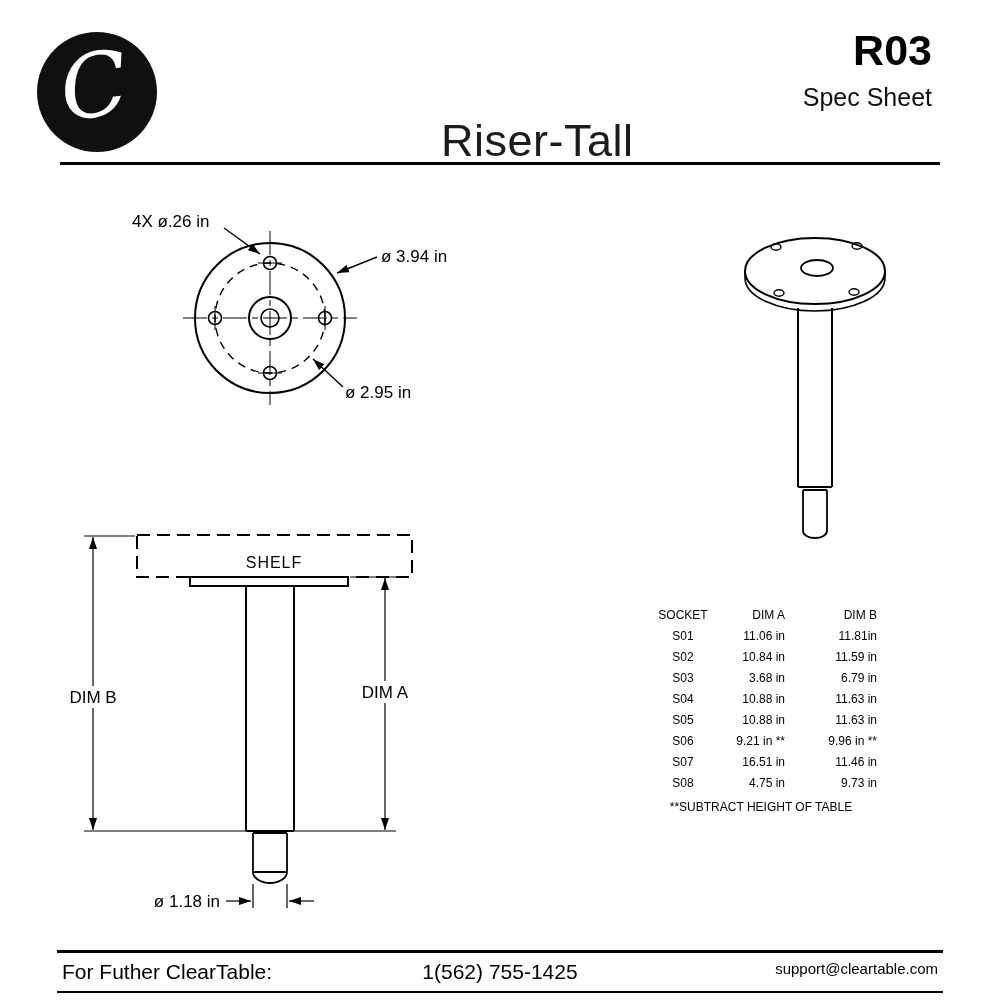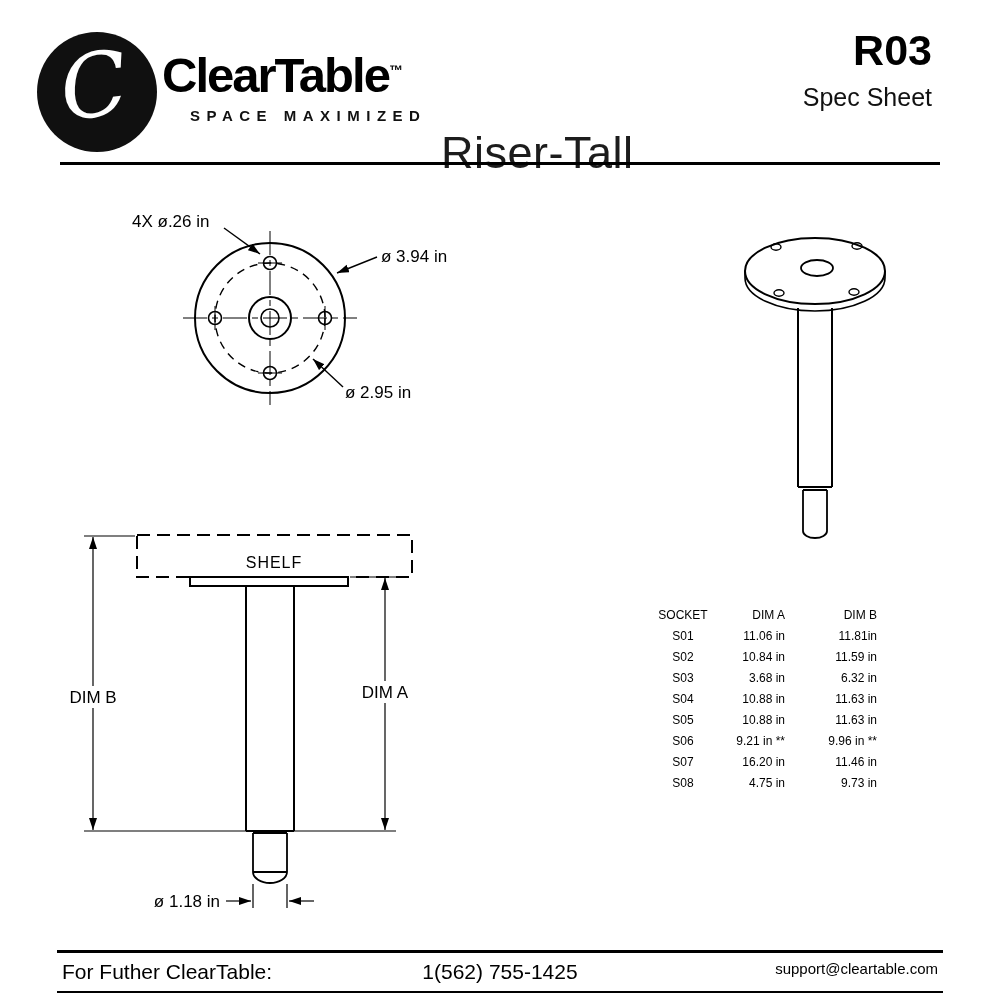--- a/index.html
+++ b/index.html
@@ -16,21 +16,21 @@
 
   
   .logo { position:absolute; left:37px; top:32px; width:120px; height:120px;
           border-radius:50%; background:#101010; display:flex; align-items:center; justify-content:center; }
   .logo-c { color:#fff; font-family:"DejaVu Serif", serif; font-style:italic;
             font-size:88px; line-height:1; transform:rotate(-8deg) translate(-2px,-6px); }
   .brand { position:absolute; left:162px; top:50px; }
   .brand-name { font-weight:bold; font-size:49px; letter-spacing:-2px; line-height:1.05; color:#000; }
   .brand-name sup { font-size:14px; letter-spacing:0; vertical-align:super; }
   .tagline { font-size:15px; font-weight:bold; letter-spacing:6.5px; margin:6px 0 0 28px; color:#111; }
-  .page-title { position:absolute; left:441px; top:127px; font-size:45px; color:#1c1c1c; letter-spacing:0.5px; }
+  .page-title { position:absolute; left:441px; top:115px; font-size:45px; color:#1c1c1c; letter-spacing:0.5px; }
   .doc-code { position:absolute; right:68px; top:26px; font-size:43px; font-weight:bold; text-align:right; }
   .doc-type { position:absolute; right:68px; top:83px; font-size:25px; text-align:left; color:#111; }
 
   .rule { position:absolute; background:#000; }
   .header-rule { left:60px; right:60px; top:162px; height:3px; }
   .footer-rule-top { left:57px; right:57px; top:950px; height:3px; }
   .footer-rule-bottom { left:57px; right:57px; top:991px; height:2px; }
 
   
   .footer-left { position:absolute; left:62px; top:960px; font-size:21px; }
@@ -57,24 +57,20 @@
   <svg width="0" height="0" style="position:absolute" aria-hidden="true">
     <defs>
       <marker id="arr" markerWidth="13" markerHeight="9" refX="12" refY="4" orient="auto-start-reverse" markerUnits="userSpaceOnUse">
         <path d="M0 0 L12 4 L0 8 Z" fill="#000"></path>
       </marker>
     </defs>
   </svg>
 
   <div class="logo">
     <span class="logo-c">C</span>
-  </div>
-  <div class="brand">
-    <div class="brand-name"><span>ClearTable</span><sup>™</sup></div>
-    <div class="tagline">SPACE MAXIMIZED</div>
   </div>
   <div class="page-title">Riser-Tall</div>
   <div class="doc-code">R03</div>
   <div class="doc-type">Spec Sheet</div>
   <div class="rule header-rule"></div>
 
   <svg class="abs" style="left:110px;top:195px" width="360" height="230" viewBox="110 195 360 230">
     <g fill="none" stroke="#000">
       <path d="M183 318 H357 M270 231 V405" stroke-width="1" stroke-dasharray="24 5 6 5"></path>
       <circle cx="270" cy="318" r="75" stroke-width="2"></circle>
@@ -145,47 +141,48 @@
       <div class="t-c3">11.81in</div>
     </div>
     <div class="t-row">
       <div class="t-c1">S02</div>
       <div class="t-c2">10.84 in</div>
       <div class="t-c3">11.59 in</div>
     </div>
     <div class="t-row">
       <div class="t-c1">S03</div>
       <div class="t-c2">3.68 in</div>
-      <div class="t-c3">6.32 in</div>
+      <div class="t-c3">6.79 in</div>
     </div>
     <div class="t-row">
       <div class="t-c1">S04</div>
       <div class="t-c2">10.88 in</div>
       <div class="t-c3">11.63 in</div>
     </div>
     <div class="t-row">
       <div class="t-c1">S05</div>
       <div class="t-c2">10.88 in</div>
       <div class="t-c3">11.63 in</div>
     </div>
     <div class="t-row">
       <div class="t-c1">S06</div>
       <div class="t-c2">9.21 in **</div>
       <div class="t-c3">9.96 in **</div>
     </div>
     <div class="t-row">
       <div class="t-c1">S07</div>
-      <div class="t-c2">16.20 in</div>
+      <div class="t-c2">16.51 in</div>
       <div class="t-c3">11.46 in</div>
     </div>
     <div class="t-row">
       <div class="t-c1">S08</div>
       <div class="t-c2">4.75 in</div>
       <div class="t-c3">9.73 in</div>
     </div>
+    <div class="t-foot">**SUBTRACT HEIGHT OF TABLE</div>
   </div>
 
   <div class="rule footer-rule-top"></div>
   <div class="footer-left">For Futher ClearTable:</div>
   <div class="footer-center">1(562) 755-1425</div>
   <div class="footer-right">support@cleartable.com</div>
   <div class="rule footer-rule-bottom"></div>
 
 </div>
 

